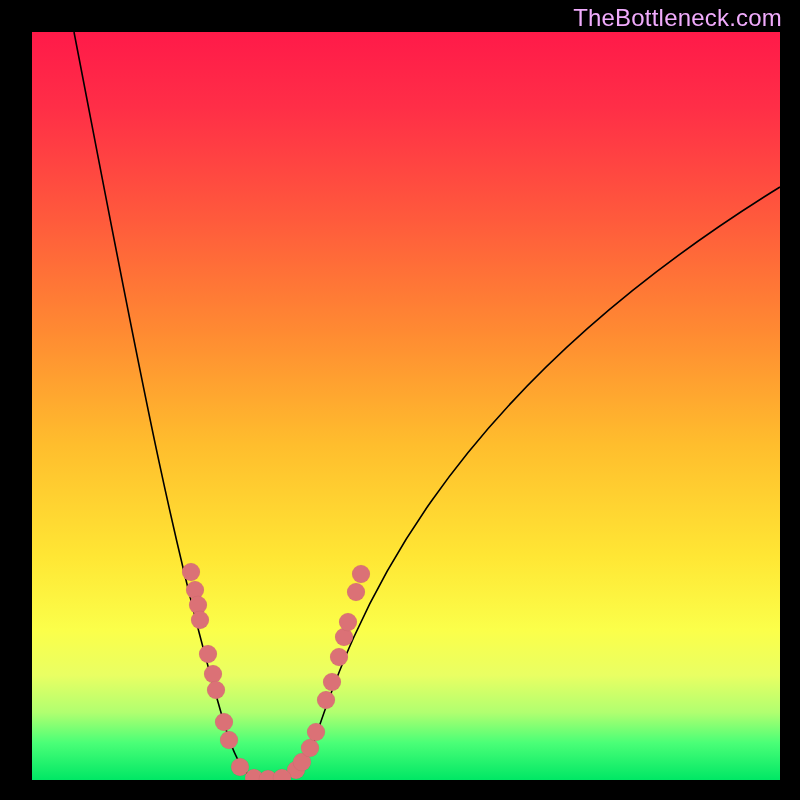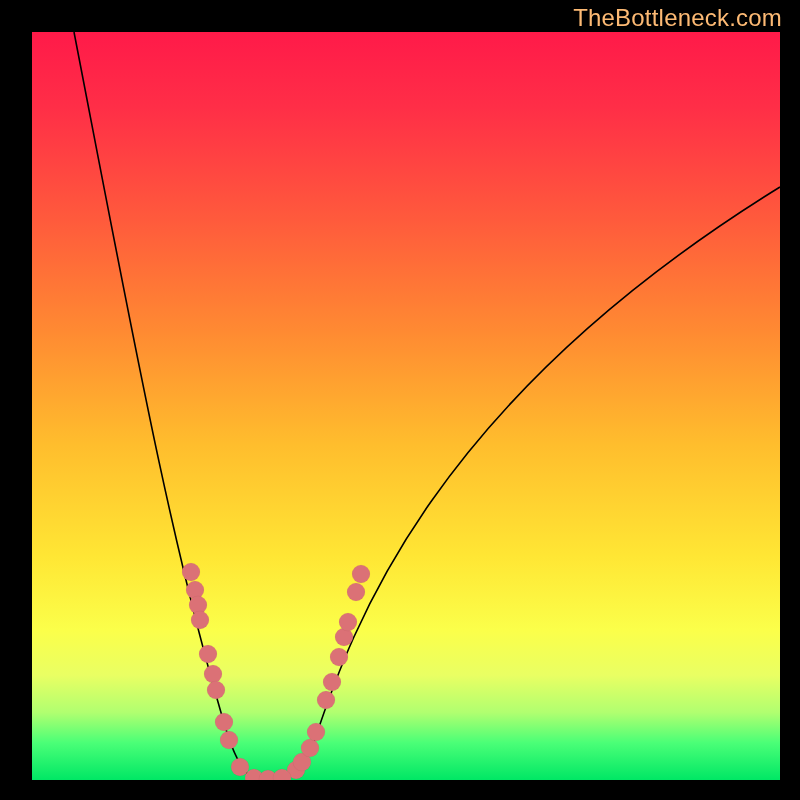--- a/index.html
+++ b/index.html
@@ -31,21 +31,21 @@
     position: absolute;
     left: 0;
     top: 0;
     width: 100%;
     height: 100%;
   }
   .watermark {
     position: absolute;
     top: 4px;
     right: 18px;
-    color: #fdba74;
+    color: #f0abfc;
     font-size: 24px;
     font-weight: 500;
     letter-spacing: 0.2px;
   }
   svg.curves {
     position: absolute;
     left: 0;
     top: 0;
     width: 748px;
     height: 748px;

